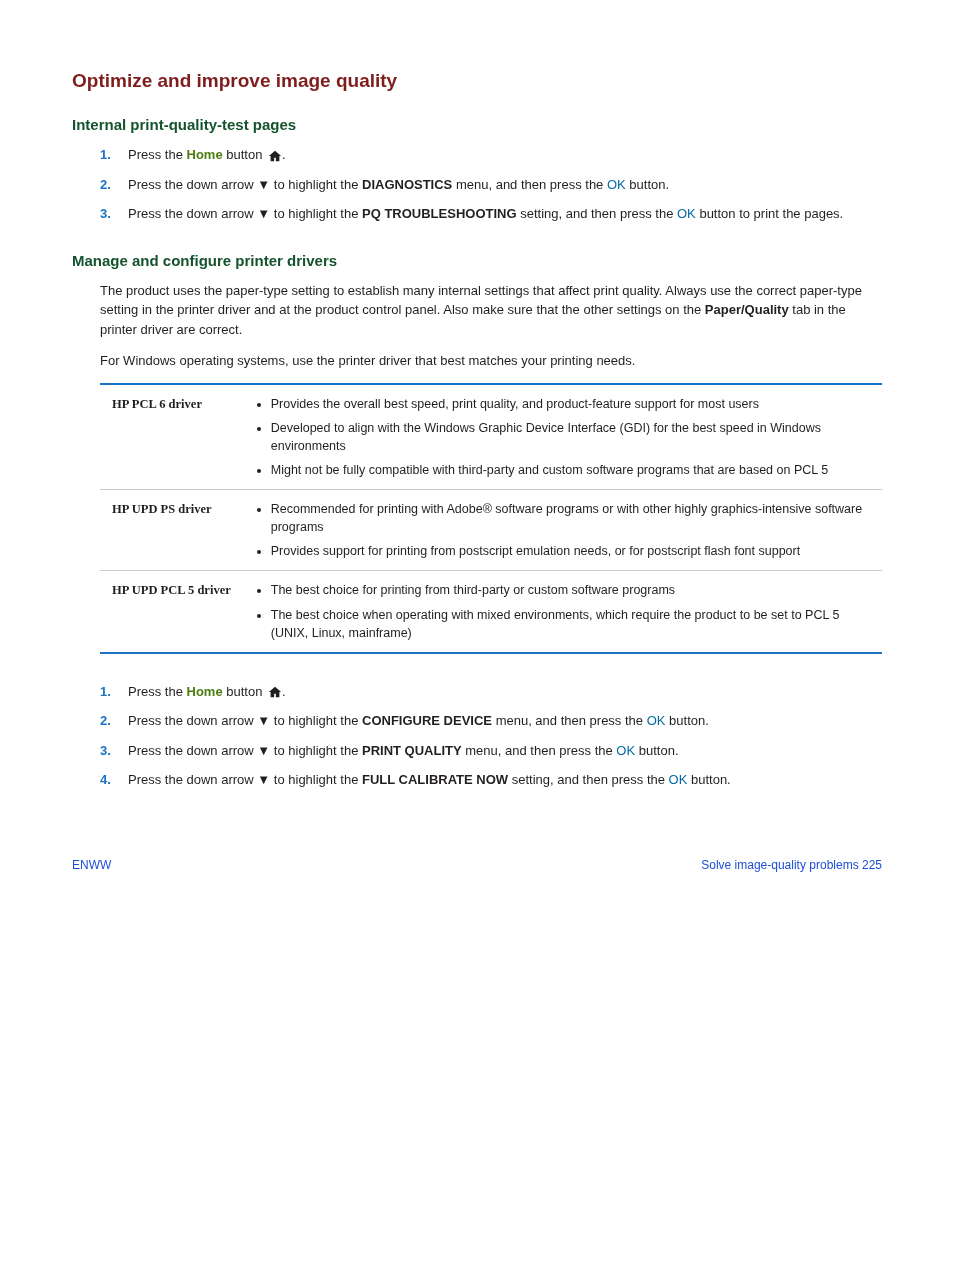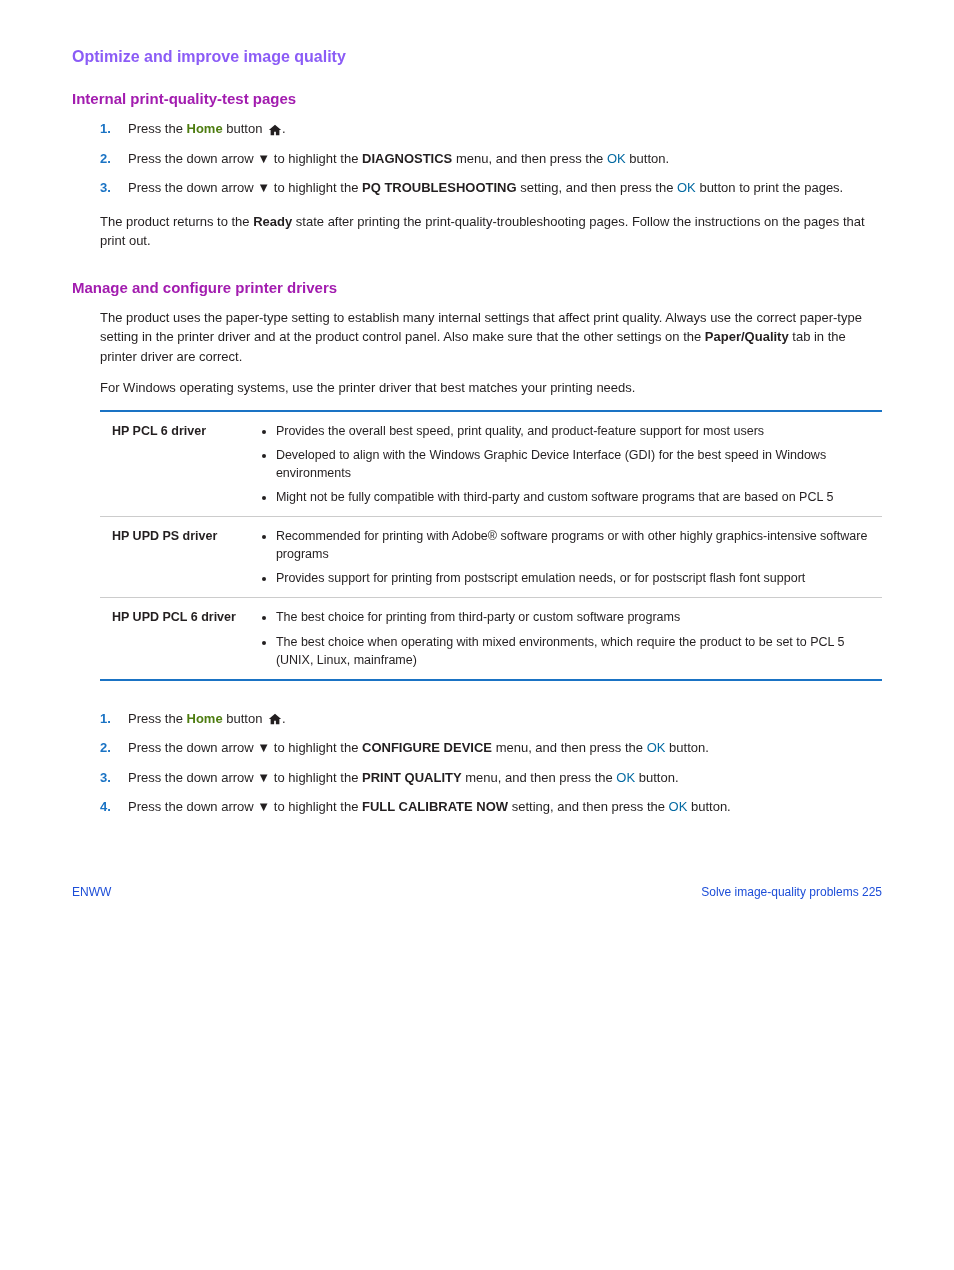--- a/index.html
+++ b/index.html
@@ -10,27 +10,28 @@
     body {
       font-family: Arial, Helvetica, sans-serif;
       font-size: 13px;
       color: #231f20;
       background: #ffffff;
       width: 954px;
       min-height: 1270px;
       padding: 48px 72px 60px 72px;
     }
     .page-title {
-      color: #8b5cf6;
-      font-size: 16px;
+      color: #7f1d1d;
+      font-size: 19px;
       font-weight: bold;
       margin-bottom: 24px;
+      margin-top: 22px;
     }
     .section-title {
-      color: #a21caf;
+      color: #14532d;
       font-size: 15px;
       font-weight: bold;
       margin-bottom: 12px;
     }
     .section-body {
       padding-left: 28px;
       margin-bottom: 20px;
     }
     .section-body p {
       margin-bottom: 12px;
@@ -87,20 +88,21 @@
     .driver-table td {
       padding: 10px 12px;
       vertical-align: top;
       font-size: 12.5px;
       line-height: 1.45;
     }
     .driver-name {
       font-weight: bold;
       white-space: nowrap;
       width: 140px;
+      font-family: Liberation Serif, serif;
     }
     .driver-bullets {
       list-style: disc;
       padding-left: 16px;
     }
     .driver-bullets li {
       margin-bottom: 6px;
     }
     .driver-bullets li:last-child {
       margin-bottom: 0;
@@ -149,23 +151,20 @@
           Press the down arrow ▼ to highlight the <span class="bold">DIAGNOSTICS</span> menu, and then press the <span class="ok-link">OK</span> button.
         </span>
       </li>
       <li>
         <span class="step-num">3.</span>
         <span class="step-text">
           Press the down arrow ▼ to highlight the <span class="bold">PQ TROUBLESHOOTING</span> setting, and then press the <span class="ok-link">OK</span> button to print the pages.
         </span>
       </li>
     </ol>
-    <p class="para-text">
-      The product returns to the <span class="bold">Ready</span> state after printing the print-quality-troubleshooting pages. Follow the instructions on the pages that print out.
-    </p>
   </div>
 </div>
 
 <div class="section-wrapper">
   <h2 class="section-title">Manage and configure printer drivers</h2>
   <div class="section-body">
     <p class="para-text">
       The product uses the paper-type setting to establish many internal settings that affect print quality. Always use the correct paper-type setting in the printer driver and at the product control panel. Also make sure that the other settings on the <span class="bold">Paper/Quality</span> tab in the printer driver are correct.
     </p>
     <p class="para-text">For Windows operating systems, use the printer driver that best matches your printing needs.</p>
@@ -185,21 +184,21 @@
         <tr>
           <td class="driver-name">HP UPD PS driver</td>
           <td>
             <ul class="driver-bullets">
               <li>Recommended for printing with Adobe® software programs or with other highly graphics-intensive software programs</li>
               <li>Provides support for printing from postscript emulation needs, or for postscript flash font support</li>
             </ul>
           </td>
         </tr>
         <tr>
-          <td class="driver-name">HP UPD PCL 6 driver</td>
+          <td class="driver-name">HP UPD PCL 5 driver</td>
           <td>
             <ul class="driver-bullets">
               <li>The best choice for printing from third-party or custom software programs</li>
               <li>The best choice when operating with mixed environments, which require the product to be set to PCL 5 (UNIX, Linux, mainframe)</li>
             </ul>
           </td>
         </tr>
       </tbody>
     </table>
   </div>

